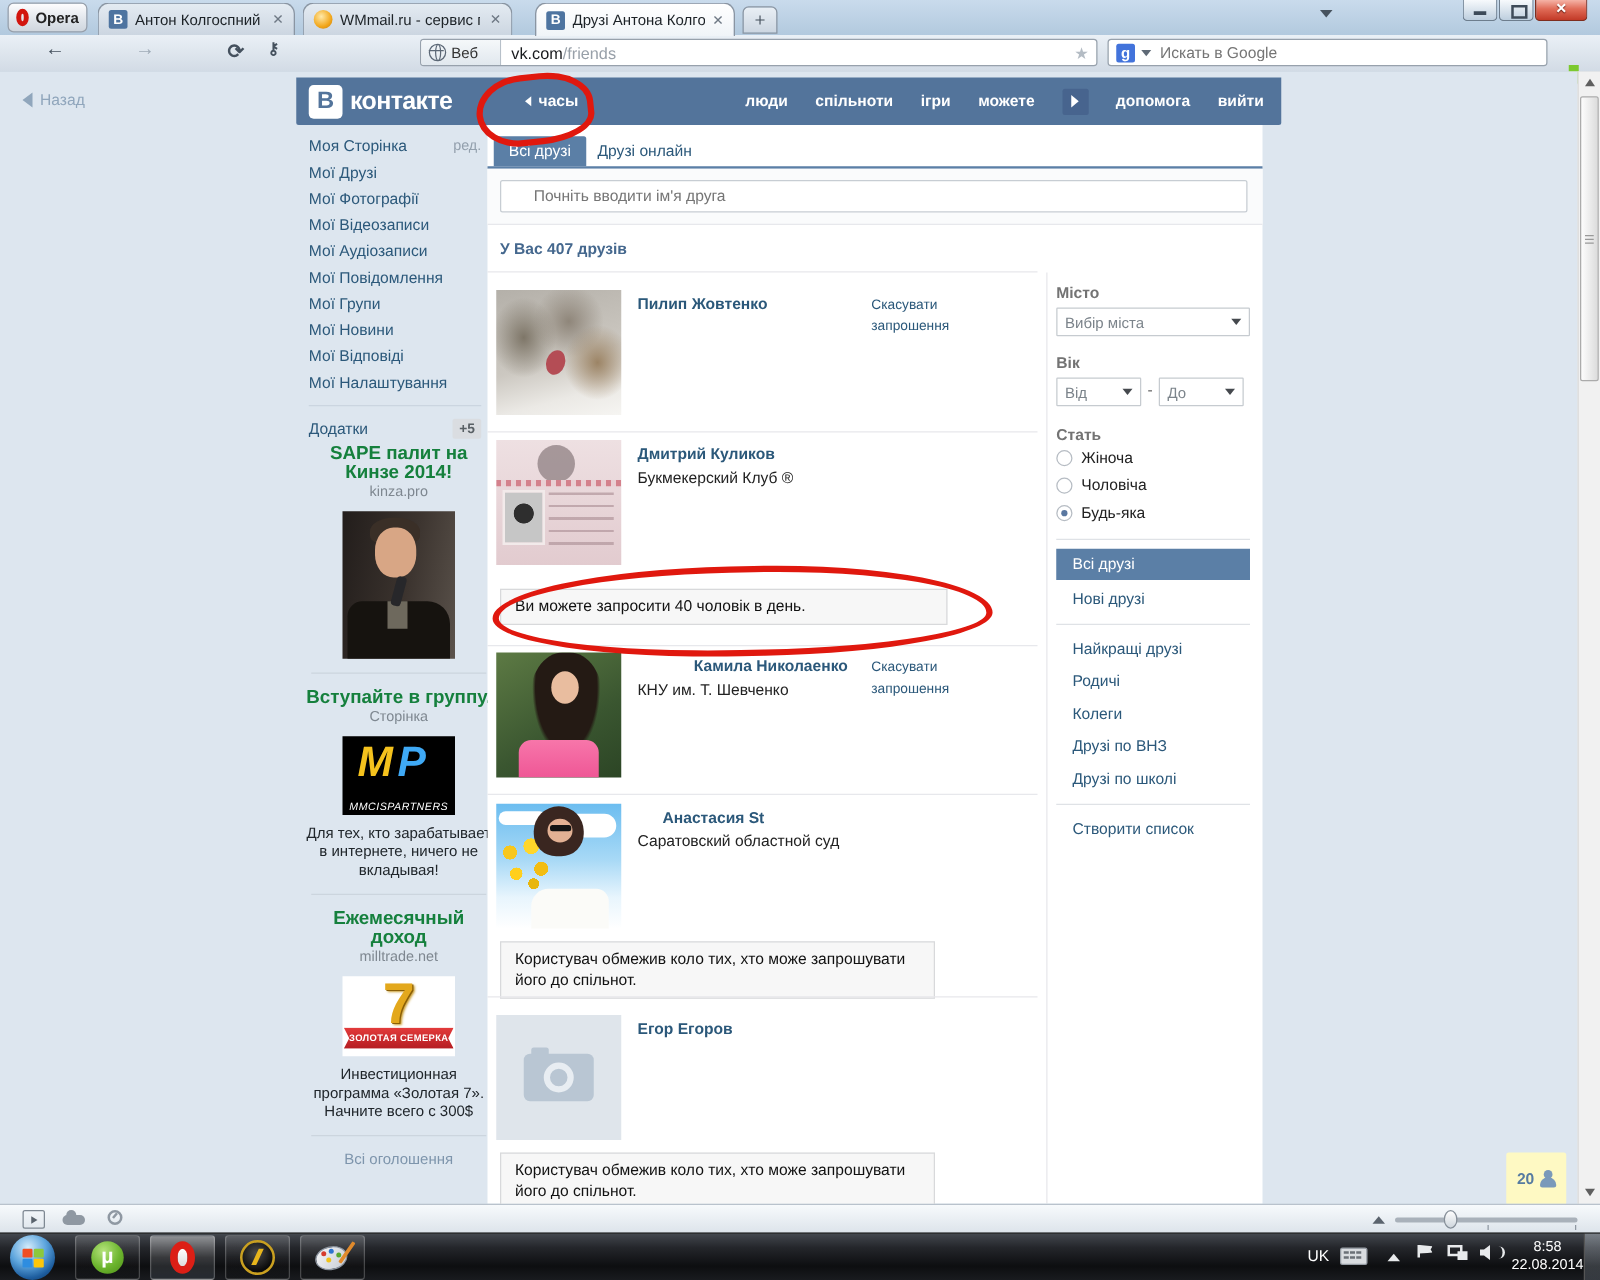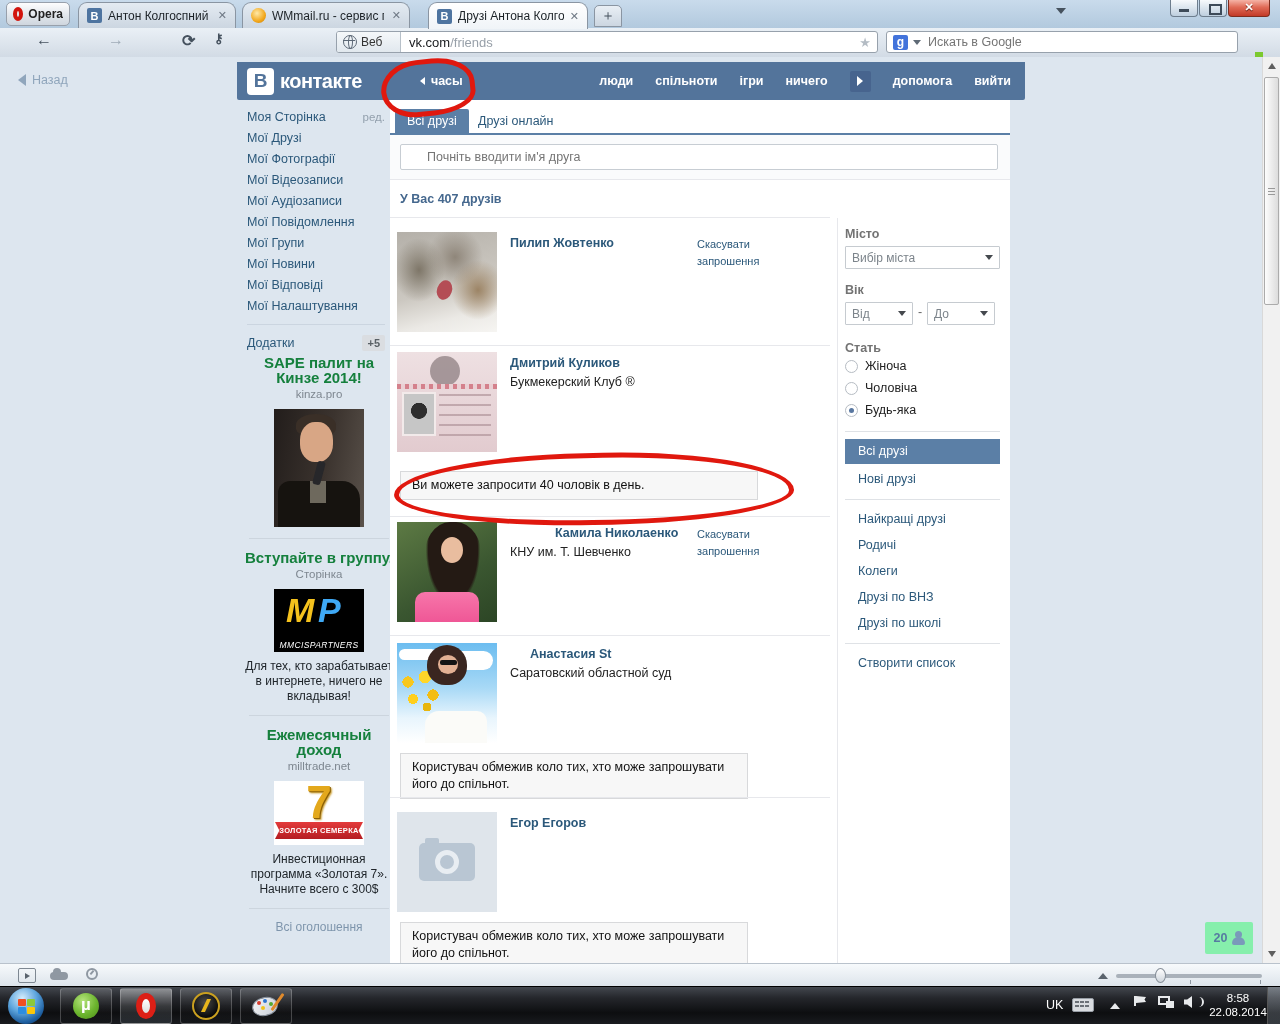--- a/index.html
+++ b/index.html
@@ -178,21 +178,21 @@
   .fselect{position:absolute;height:23px;background:#fff;border:1px solid #c6cbd0;border-radius:1px;box-sizing:border-box;
     display:flex;align-items:center;justify-content:space-between;padding:0 6px;color:#7c848b;font-size:12px;}
   .fsel-chev{width:0;height:0;border-left:4px solid transparent;border-right:4px solid transparent;border-top:5px solid #45494e;}
   .radio{position:absolute;display:flex;align-items:center;gap:7px;color:#222;}
   .rdot{width:13px;height:13px;border-radius:50%;background:#fff;border:1px solid #b6bcc3;box-sizing:border-box;position:relative;}
   .rdot.sel::after{content:"";position:absolute;left:3px;top:3px;width:5px;height:5px;border-radius:50%;background:#5977a0;}
   .fdiv{position:absolute;left:0;width:155px;border-top:1px solid #dfe2e6;}
   .flist-item{position:absolute;left:0;width:155px;height:25px;line-height:25px;box-sizing:border-box;padding-left:13px;color:#2b587a;}
   .flist-item.active{background:#5b7fa6;color:#fff;}
 
-  #online-badge{position:absolute;left:1205px;top:865px;width:48px;height:32px;background:#86efac;border-radius:2px;
+  #online-badge{position:absolute;left:1205px;top:865px;width:48px;height:42px;background:#fef9c3;border-radius:2px;
     display:flex;align-items:center;justify-content:center;gap:5px;}
   #online-badge .num{color:#567ba1;font-size:12.5px;font-weight:bold;}
   .person{position:relative;width:12px;height:14px;}
   .person::before{content:"";position:absolute;left:3px;top:0;width:7px;height:7px;border-radius:50%;background:#7a99ba;}
   .person::after{content:"";position:absolute;left:0;top:6px;width:13px;height:8px;border-radius:6px 6px 2px 2px;background:#7a99ba;}
 
   
   .marker{position:absolute;border:5px solid #e0180e;z-index:50;pointer-events:none;}
   #circle-chasy{left:381px;top:2px;width:84px;height:47px;border-radius:48% 52% 55% 45% / 62% 55% 45% 58%;transform:rotate(-6deg);}
   #circle-invite{left:394px;top:396px;width:390px;height:62px;border-radius:50% 50% 48% 52% / 55% 60% 45% 50%;transform:rotate(-1.2deg);}
@@ -343,21 +343,21 @@
         <div class="txt">контакте</div>
       </div>
       <div id="app-link">
         <div class="tri-left-sm"></div>
         <span>часы</span>
       </div>
       <div id="vk-nav">
         <span>люди</span>
         <span>спільноти</span>
         <span>ігри</span>
-        <span>ничего</span>
+        <span>можете</span>
         <div id="nav-more">
             <div class="tri-right-sm"></div>
           </div>
         <span>допомога</span>
         <span>вийти</span>
       </div>
     </div>
 
     <div id="vk-menu">
       <div class="menu-item">

